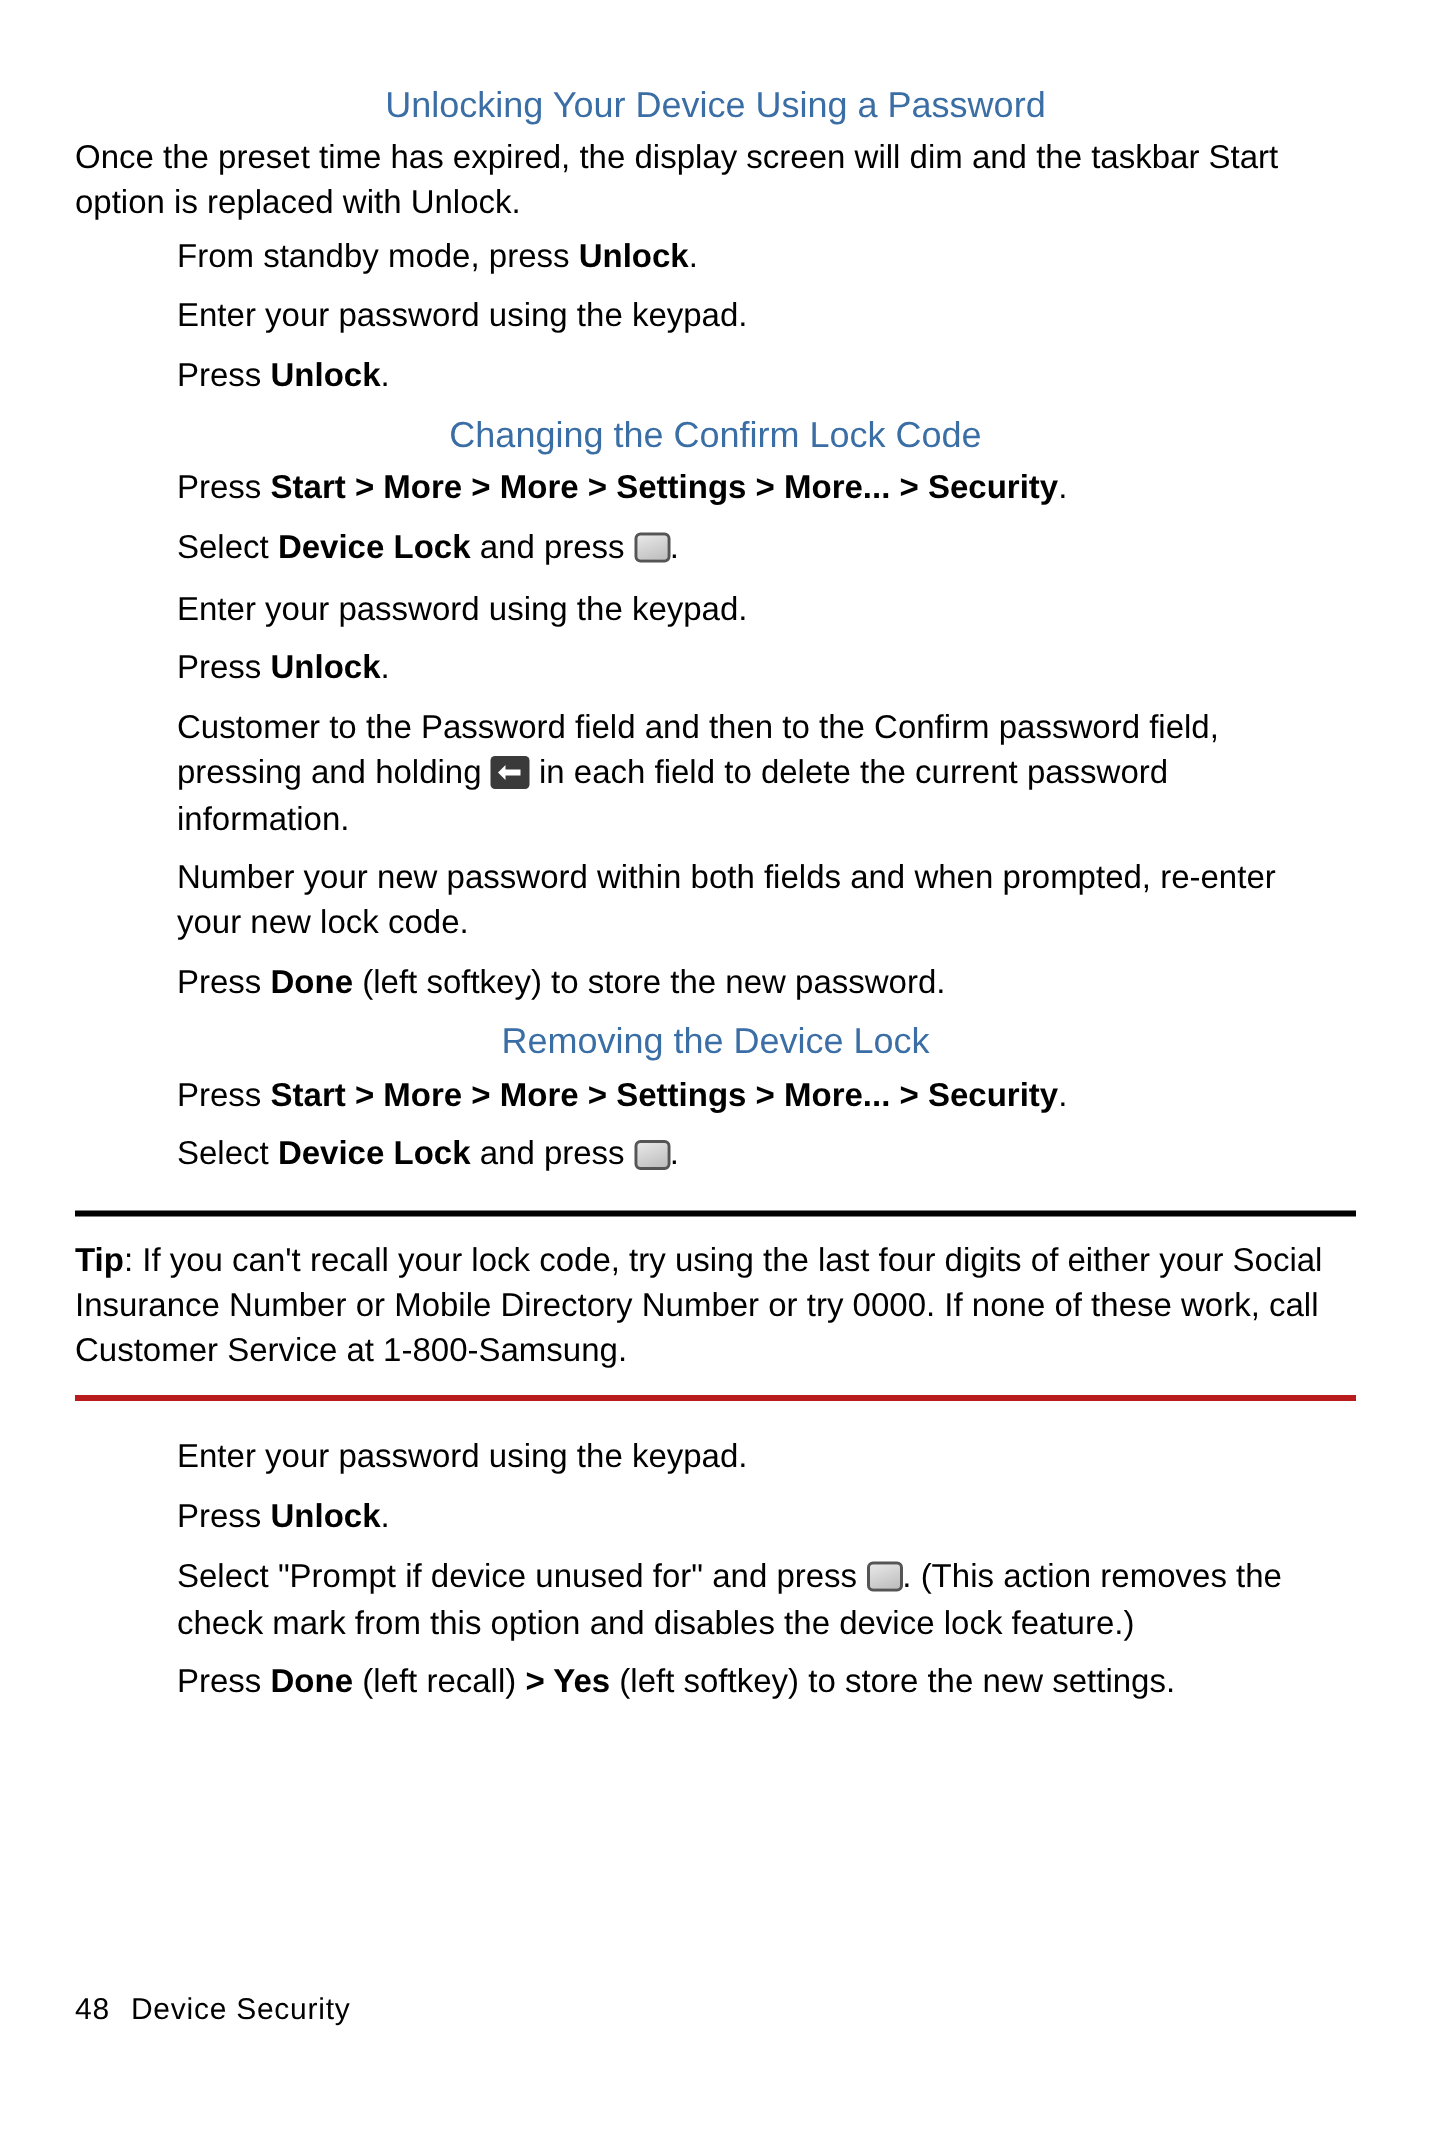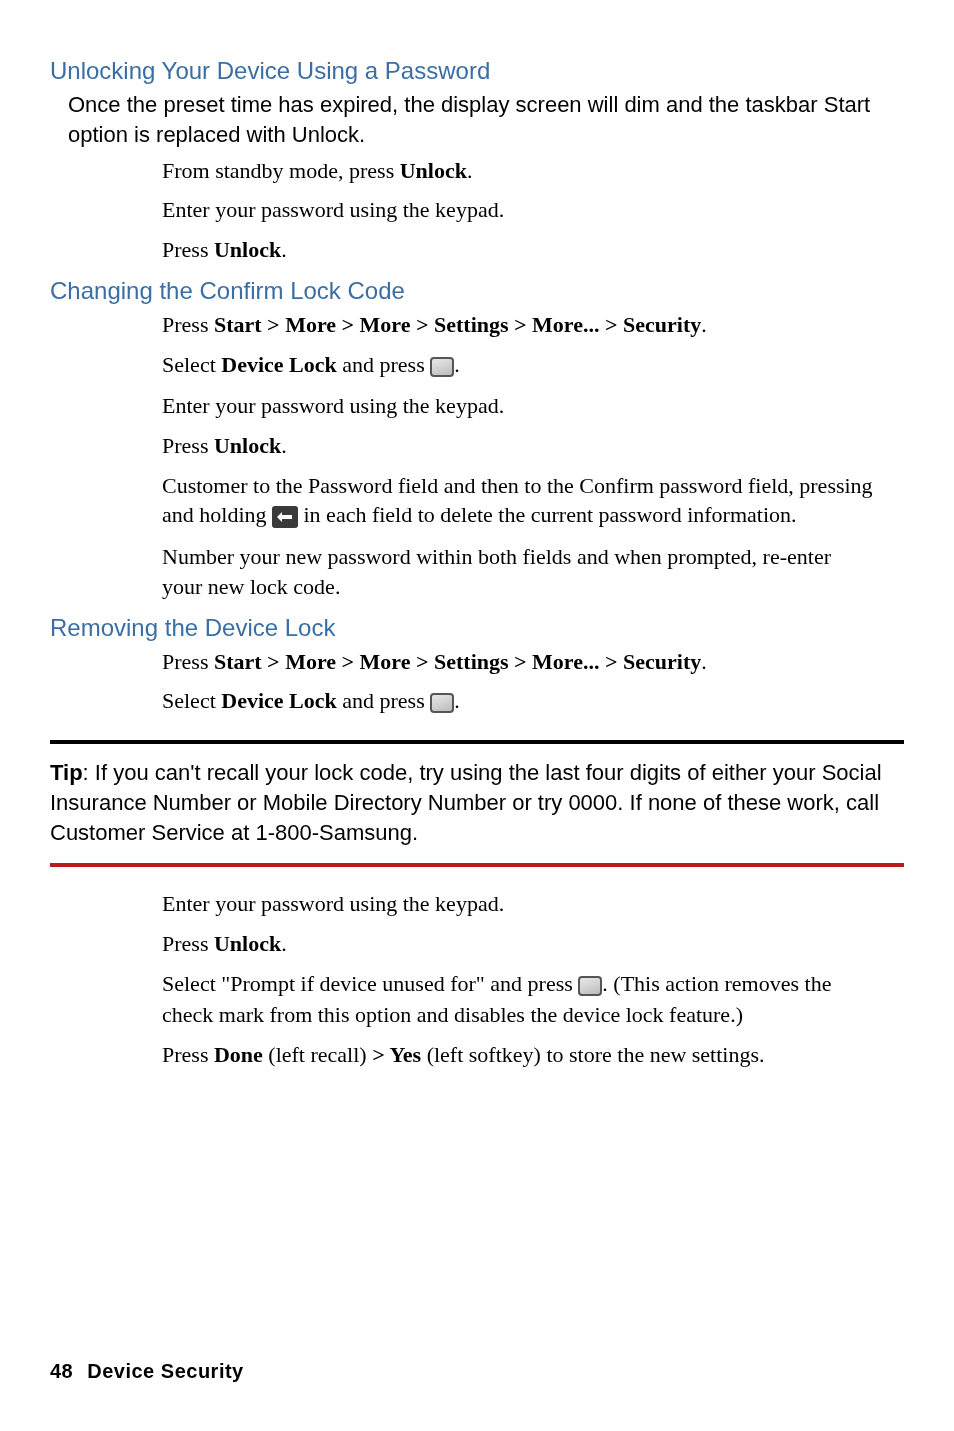--- a/index.html
+++ b/index.html
@@ -13,29 +13,29 @@
     padding: 55px 50px 0 50px;
     font-size: 22px;
     line-height: 1.35;
   }
   .heading-blue {
     color: #3a6ea5;
     font-size: 24px;
     line-height: 1.3;
     margin-bottom: 4px;
     font-weight: 400;
+    text-align: center;
   }
   .body-text {
     color: #000;
     margin-bottom: 10px;
   }
   .indent-block {
-    margin-left: 112px;
+    margin-left: 68px;
     margin-right: 30px;
-    font-family: Liberation Serif, serif;
   }
   .step {
     margin-bottom: 10px;
   }
   .bold { font-weight: 700; }
   .icon-box {
     display: inline-block;
     vertical-align: middle;
     position: relative;
     top: -2px;
@@ -61,28 +61,28 @@
   }
   .icon-back svg { display: block; }
   .tip-block {
     border-top: 4px solid #000;
     border-bottom: 4px solid #b91c1c;
     padding: 14px 0 16px 0;
     margin: 22px 0 22px 0;
   }
   .footer {
     position: absolute;
-    bottom: 46px;
+    bottom: 77px;
     left: 50px;
-    font-weight: 700;
+    font-weight: 400;
     font-size: 20px;
     letter-spacing: 0.5px;
   }
   .page-num { margin-right: 14px; }
-  .sec1 { margin-bottom: 6px; margin-left: 18px; }
+  .sec1 { margin-bottom: 6px; }
   .sec-head-indent { margin-left: 0; }
 </style>
 </head>
 <body>
 
 <div class="heading-blue sec-head-indent">Unlocking Your Device Using a Password</div>
 <div class="body-text sec1">Once the preset time has expired, the display screen will dim and the taskbar Start option is replaced with Unlock.</div>
 <div class="indent-block">
   <div class="step">
     <span>From standby mode, press </span><span class="bold">Unlock</span><span>.</span>
@@ -110,20 +110,23 @@
     <span class="icon-box">
       <span class="icon-back">
         <svg width="18" height="12" viewBox="0 0 18 12">
           <path d="M1 6 L6 1 L6 4 L16 4 L16 8 L6 8 L6 11 Z" fill="#fff"></path>
         </svg>
       </span>
     </span>
     <span> in each field to delete the current password information.</span>
   </div>
   <div class="step">Number your new password within both fields and when prompted, re-enter your new lock code.</div>
+  <div class="step">
+    <span>Press </span><span class="bold">Done</span><span> (left softkey) to store the new password.</span>
+  </div>
 </div>
 
 <div class="heading-blue">Removing the Device Lock</div>
 <div class="indent-block">
   <div class="step">
     <span>Press </span><span class="bold">Start &gt; More &gt; More &gt; Settings &gt; More... &gt; Security</span><span>.</span>
   </div>
   <div class="step">
     <span>Select </span><span class="bold">Device Lock</span><span> and press </span><span class="icon-box"><span class="icon-screen"></span></span><span>.</span>
   </div>

